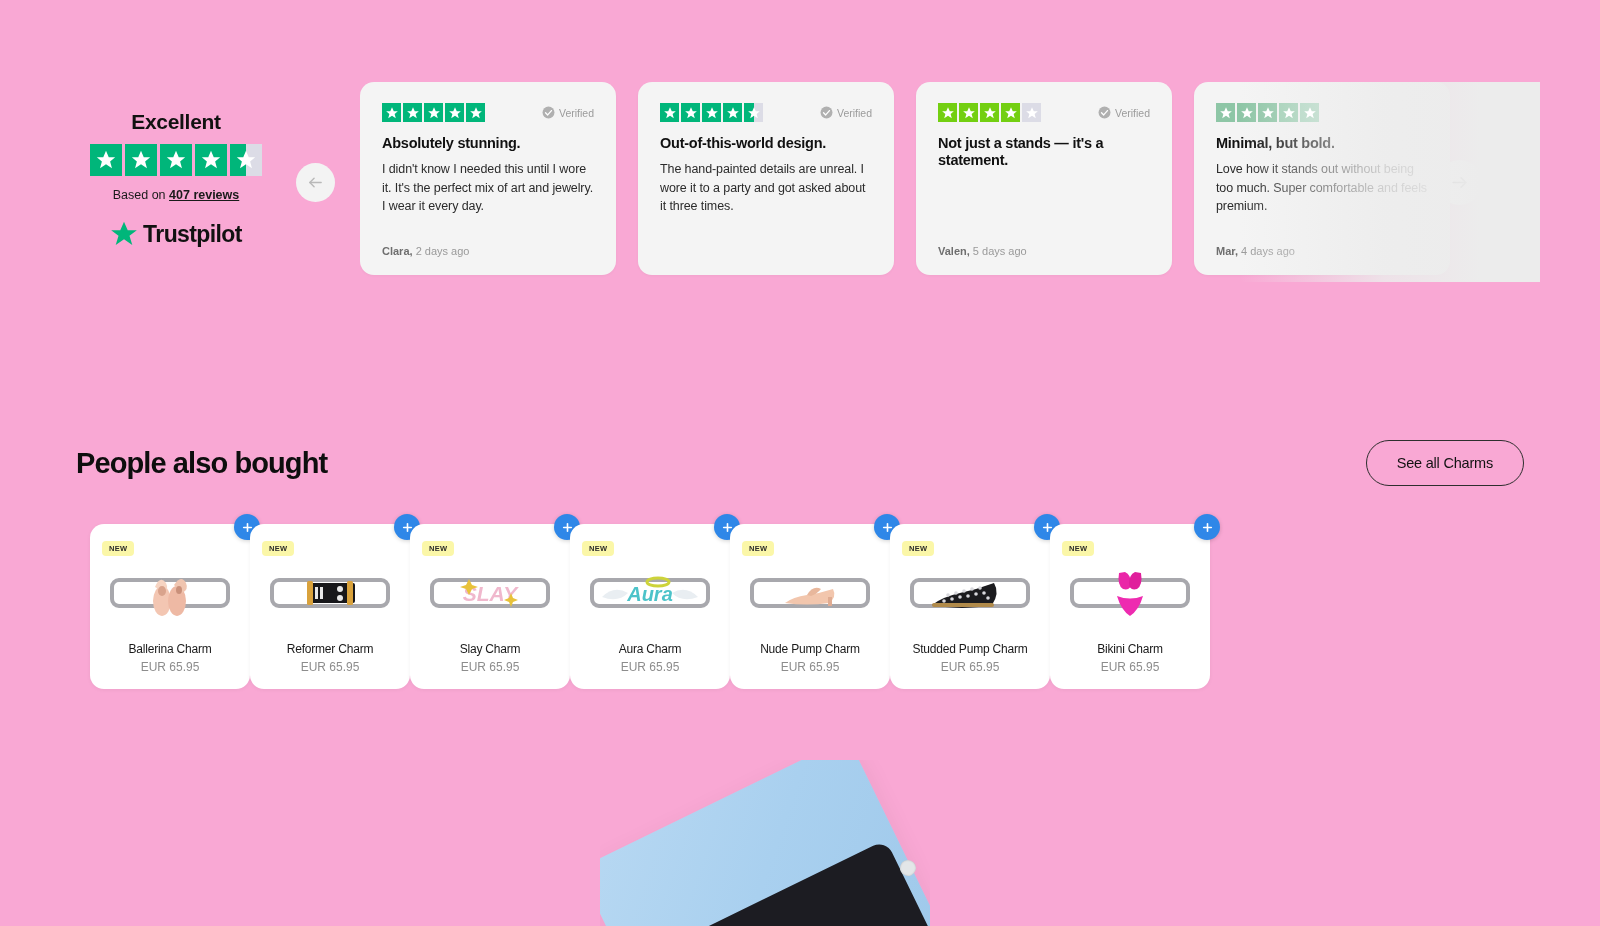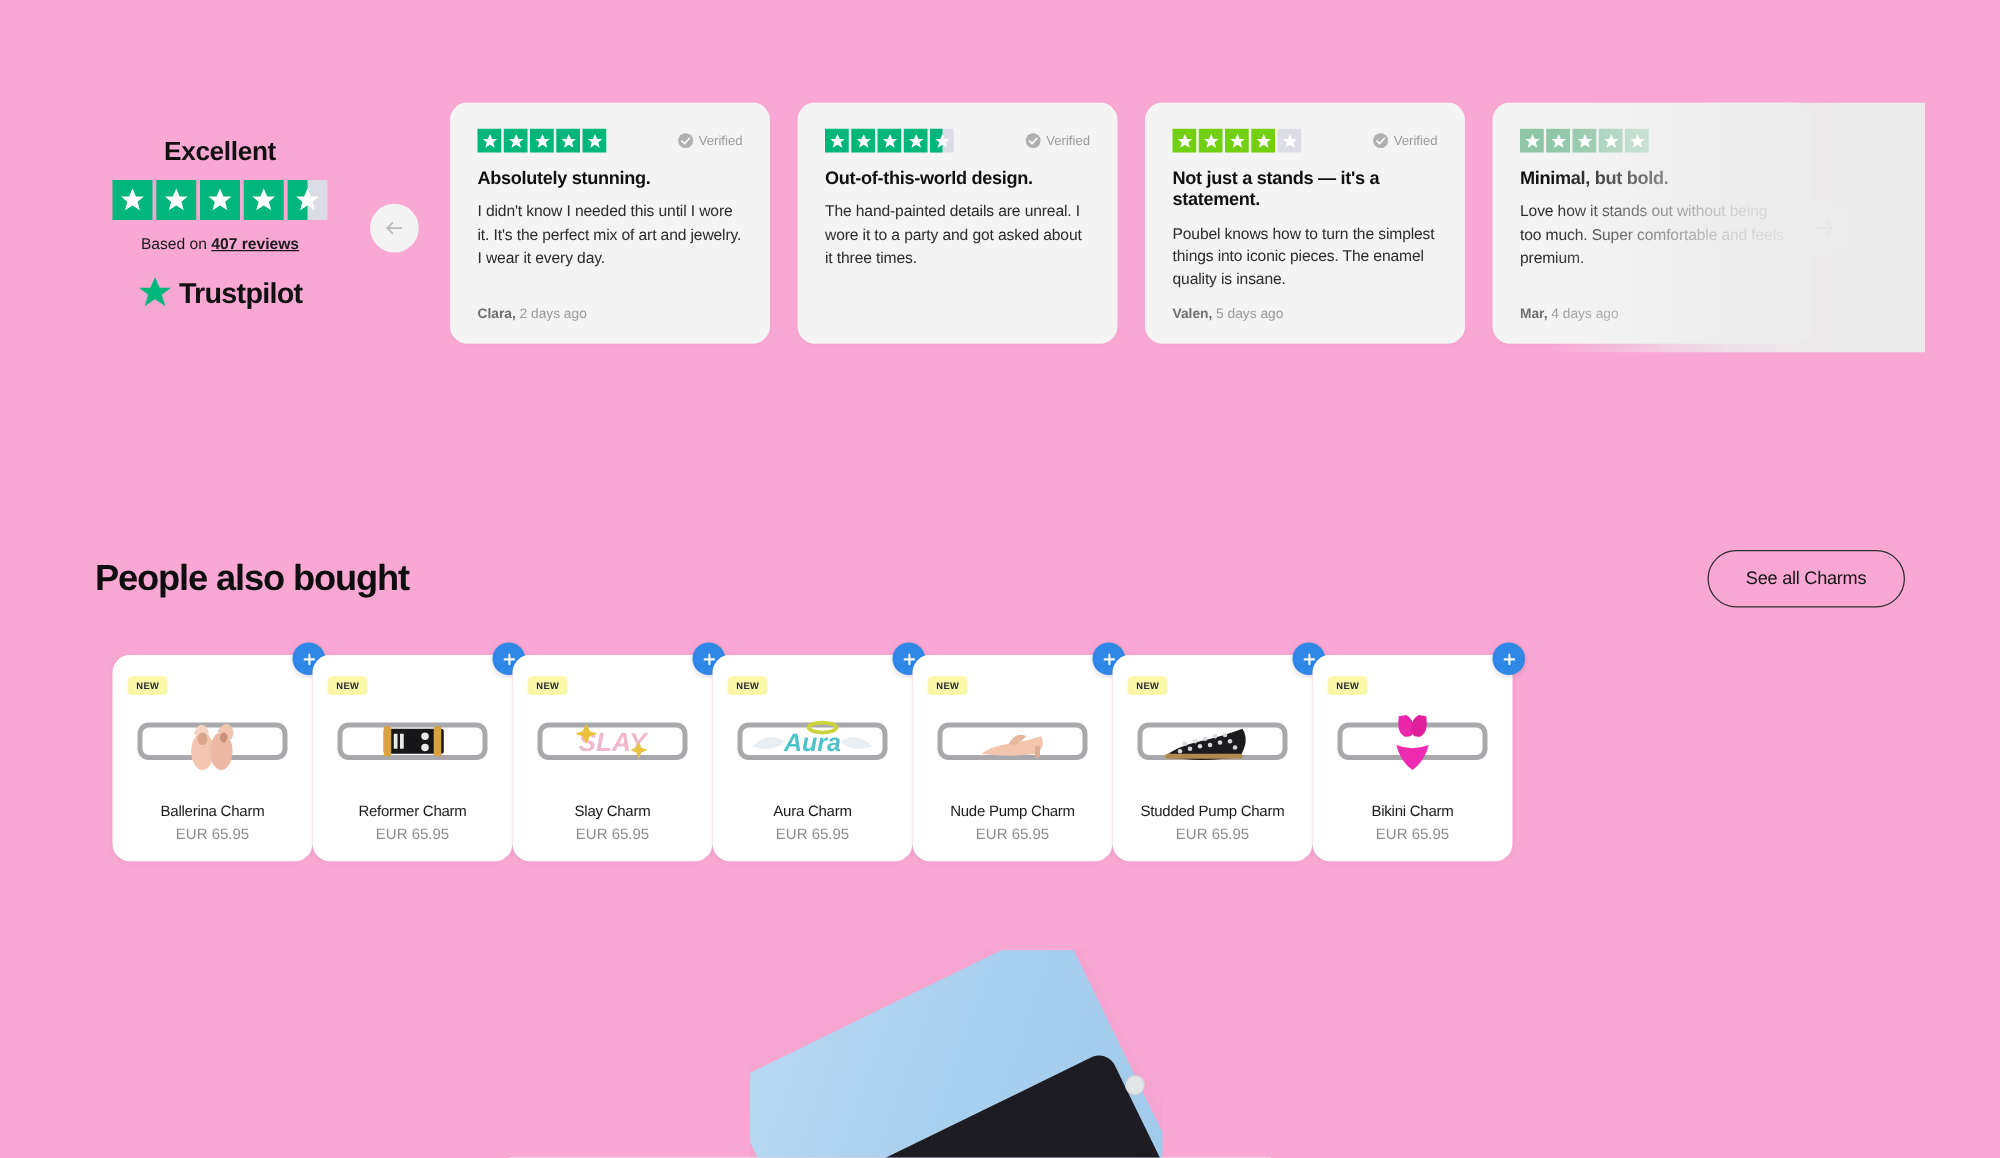--- a/index.html
+++ b/index.html
@@ -358,21 +358,20 @@
             </div>
             <div class="verified">
               <svg viewBox="0 0 24 24">
                   <circle cx="12" cy="12" r="11" fill="#b0b0b0"></circle>
                   <polyline points="6.5,12.5 10.5,16.5 17.5,8.5" fill="none" stroke="#fff" stroke-width="2.4" stroke-linecap="round" stroke-linejoin="round"></polyline>
                 </svg>
               <span>Verified</span>
             </div>
           </div>
           <h3 class="rcard-title">Not just a stands — it's a statement.</h3>
-          <p class="rcard-body">Poubel knows how to turn the simplest things into iconic pieces. The enamel quality is insane.</p>
           <div class="rcard-meta">
             <b>Valen,</b><span> 5 days ago</span>
           </div>
         </article>
 
         <article class="rcard fading">
           <div class="rcard-top">
             <div class="mini-stars">
               <span class="ms" style="background:#8ec6a6">
                   <svg viewBox="0 0 24 24">

